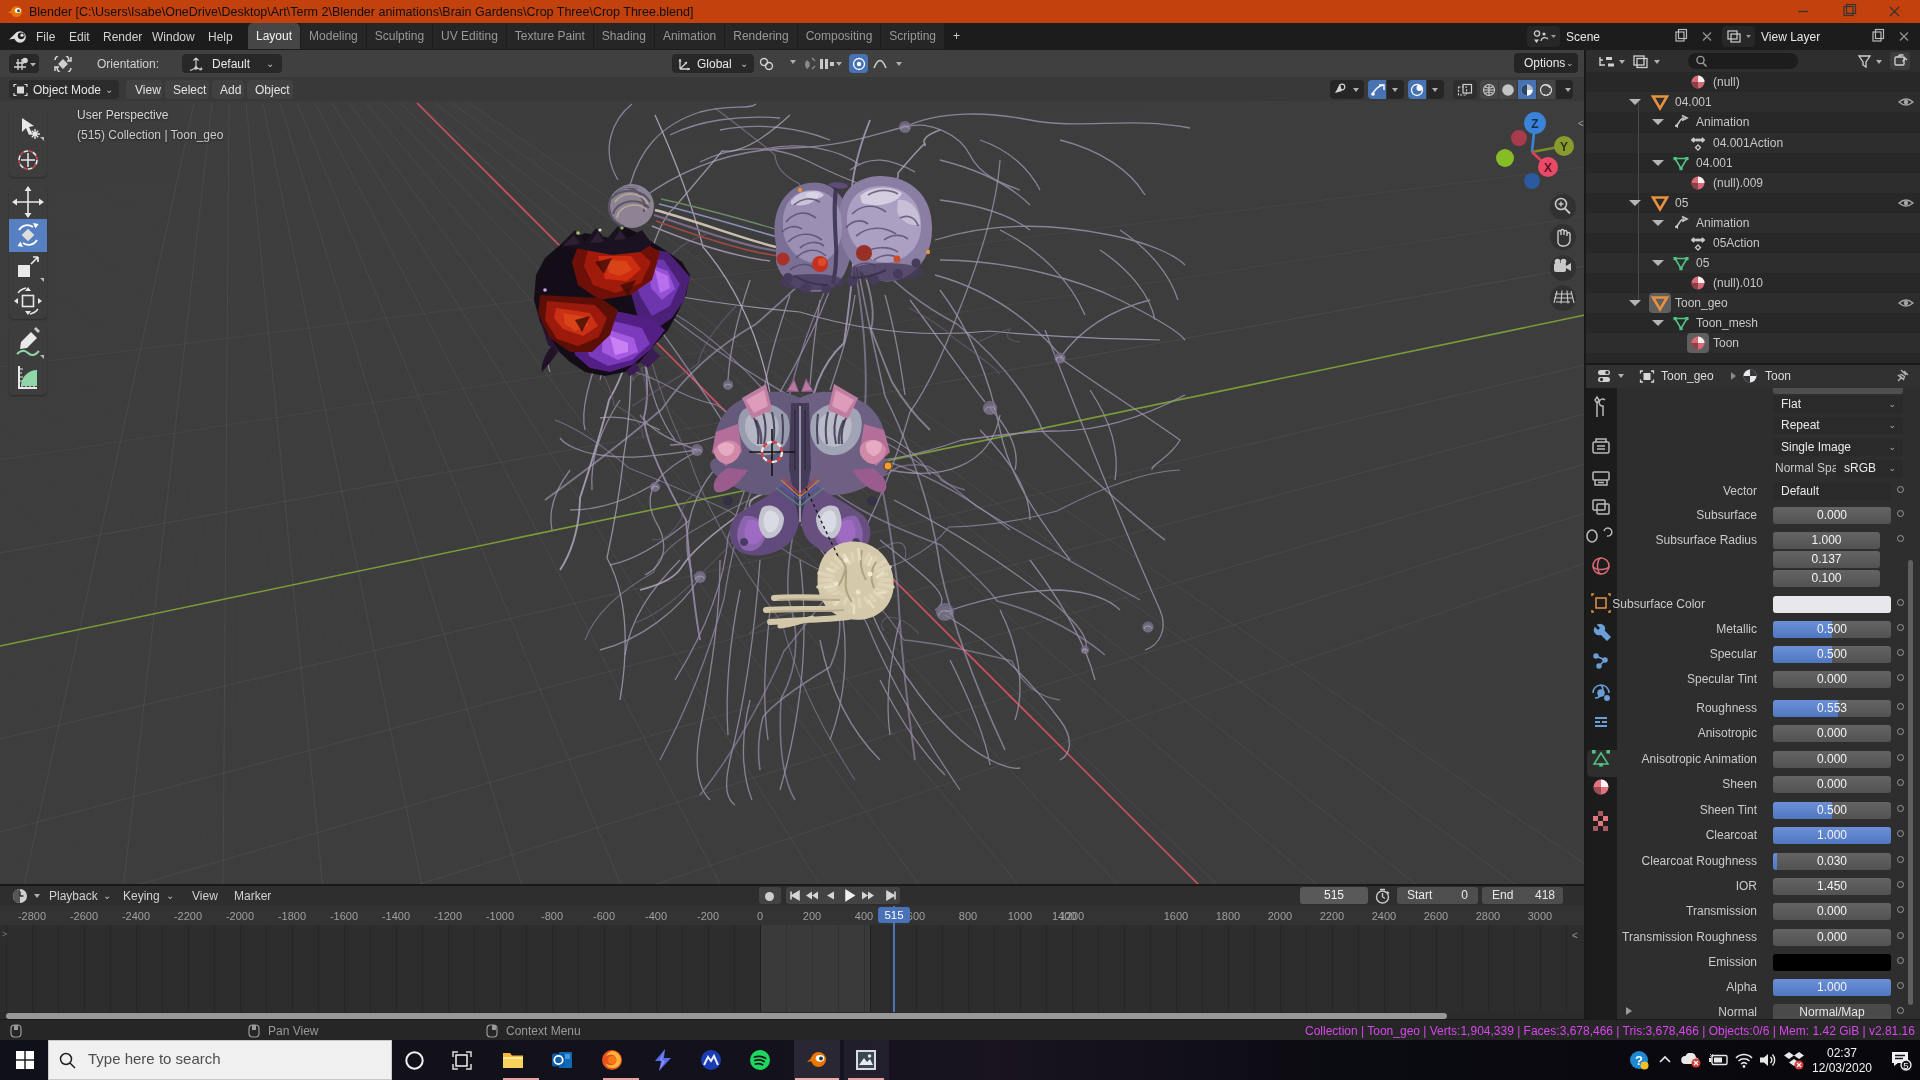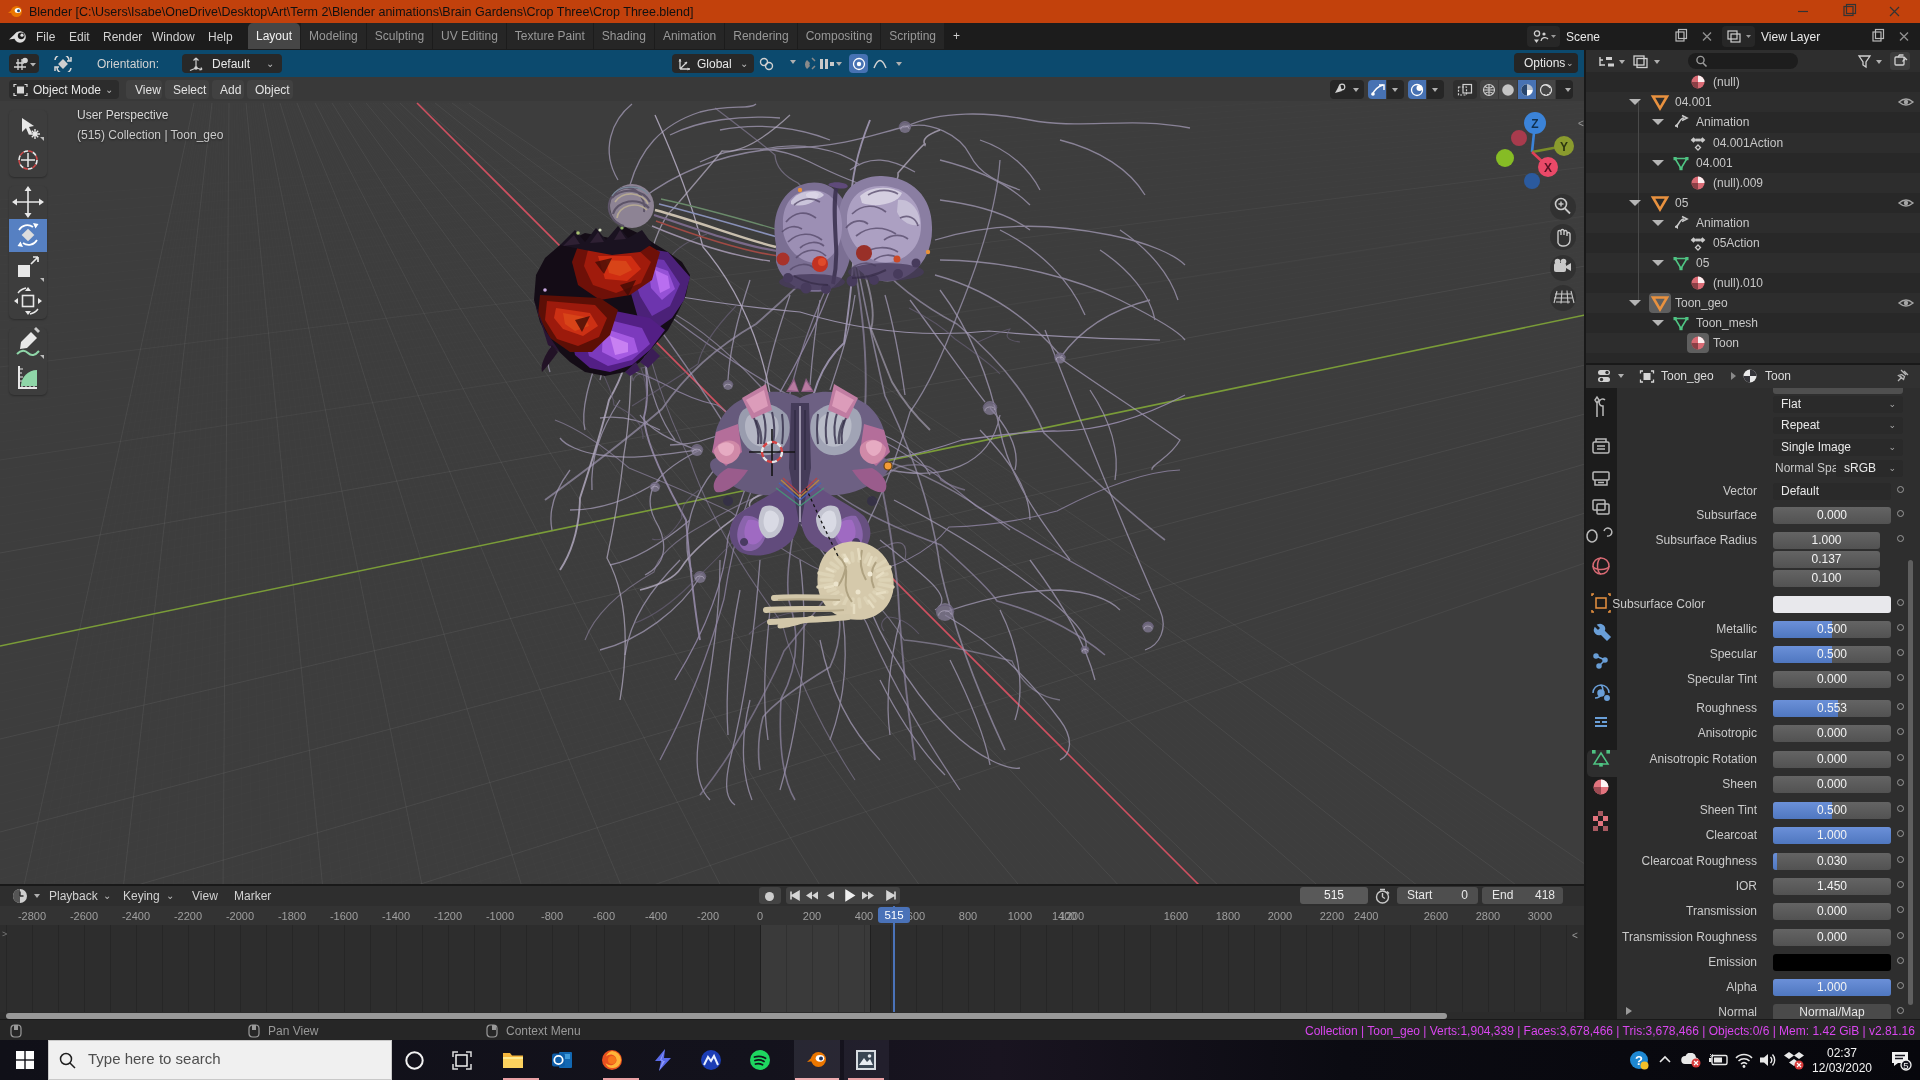--- a/index.html
+++ b/index.html
@@ -71,21 +71,21 @@
     <path d="M20,6 l5,0 -2.5,3 Z" fill="#9a9a9a"></path>
   </svg>
   <div class="tx" style="left:1761px;top:7px;color:#e8e8e8">View Layer</div>
   <svg class="ab" style="left:1869px;top:5px" width="45" height="17" viewBox="0 0 45 17">
     <rect x="4" y="4" width="8" height="9" fill="none" stroke="#b9b9b9" stroke-width="1.2"></rect>
     <rect x="6.5" y="1.5" width="8" height="9" fill="none" stroke="#b9b9b9" stroke-width="1.2"></rect>
     <path d="M31,4.5 l8,8 M39,4.5 l-8,8" stroke="#8f8f8f" stroke-width="1.4"></path>
   </svg>
 </div>
 
-<div class="ab" style="left:0;top:50px;width:1585px;height:27px;background:#0c4a6e">
+<div class="ab" style="left:0;top:50px;width:1585px;height:27px;background:#404040">
   <div class="btn" style="left:9px;top:4px;width:30px;height:19px"></div>
   <svg class="ab" style="left:12px;top:7px" width="26" height="14" viewBox="0 0 26 14">
     <path d="M2,10 l12,0 M4,6 l8,0 M6,2 l0,11 M10,2 l0,11" stroke="#d5d5d5" stroke-width="1.3"></path>
     <circle cx="13" cy="3.5" r="2.8" fill="#d5d5d5"></circle>
     <path d="M18,6 l6,0 -3,3.5 Z" fill="#b5b5b5"></path>
   </svg>
   <svg class="ab" style="left:51px;top:6px" width="24" height="16" viewBox="0 0 24 16">
     <path d="M4,4 a7,6 0 0 1 14,1" fill="none" stroke="#d8d8d8" stroke-width="1.5"></path>
     <path d="M20,12 a7,6 0 0 1 -14,-1" fill="none" stroke="#d8d8d8" stroke-width="1.5"></path>
     <path d="M16,5 l4,0 0,-4" fill="none" stroke="#d8d8d8" stroke-width="1.5"></path>
@@ -955,21 +955,21 @@
     <div class="tx" style="left:834px;top:3px;width:60px;text-align:center;color:#9f9f9f;font-size:11px">400</div>
     <div class="tx" style="left:886px;top:3px;width:60px;text-align:center;color:#9f9f9f;font-size:11px">600</div>
     <div class="tx" style="left:938px;top:3px;width:60px;text-align:center;color:#9f9f9f;font-size:11px">800</div>
     <div class="tx" style="left:990px;top:3px;width:60px;text-align:center;color:#9f9f9f;font-size:11px">1000</div>
     <div class="tx" style="left:1042px;top:3px;width:60px;text-align:center;color:#9f9f9f;font-size:11px">1200</div>
     <div class="tx" style="left:1052px;top:3px;width:60px;color:#9f9f9f;font-size:11px">1400</div>
     <div class="tx" style="left:1146px;top:3px;width:60px;text-align:center;color:#9f9f9f;font-size:11px">1600</div>
     <div class="tx" style="left:1198px;top:3px;width:60px;text-align:center;color:#9f9f9f;font-size:11px">1800</div>
     <div class="tx" style="left:1250px;top:3px;width:60px;text-align:center;color:#9f9f9f;font-size:11px">2000</div>
     <div class="tx" style="left:1302px;top:3px;width:60px;text-align:center;color:#9f9f9f;font-size:11px">2200</div>
-    <div class="tx" style="left:1354px;top:3px;width:60px;text-align:left;color:#9f9f9f;font-size:11px">2400</div>
+    <div class="tx" style="left:1354px;top:3px;width:60px;text-align:center;color:#9f9f9f;font-size:11px">2400</div>
     <div class="tx" style="left:1406px;top:3px;width:60px;text-align:center;color:#9f9f9f;font-size:11px">2600</div>
     <div class="tx" style="left:1458px;top:3px;width:60px;text-align:center;color:#9f9f9f;font-size:11px">2800</div>
     <div class="tx" style="left:1510px;top:3px;width:60px;text-align:center;color:#9f9f9f;font-size:11px">3000</div>
   </div>
 
   <div class="ab" style="left:0;top:40px;width:1585px;height:87px;background:#2d2d2d"></div>
   <div class="ab" style="left:760px;top:40px;width:110px;height:87px;background:#3a3a3a"></div>
   <div class="ab" id="tgrid" style="left:0;top:40px;width:1585px;height:87px">
     <div class="ab" style="left:6px;top:0;width:1px;height:87px;background:rgba(0,0,0,0.14)"></div>
     <div class="ab" style="left:32px;top:0;width:1px;height:87px;background:rgba(0,0,0,0.14)"></div>
@@ -1268,21 +1268,21 @@
 <div class="dec" style="left:1897px;top:649.0px"></div>
 <div class="lb" style="left:1590px;width:167px;top:672.0px">Specular Tint</div>
 <div class="sl" style="left:1773px;top:670.5px;width:118px"><i style="width:0.0%"></i><span>0.000</span></div>
 <div class="dec" style="left:1897px;top:674.0px"></div>
 <div class="lb" style="left:1590px;width:167px;top:701.0px">Roughness</div>
 <div class="sl" style="left:1773px;top:699.5px;width:118px"><i style="width:55.3%"></i><span>0.553</span></div>
 <div class="dec" style="left:1897px;top:703.0px"></div>
 <div class="lb" style="left:1590px;width:167px;top:726.0px">Anisotropic</div>
 <div class="sl" style="left:1773px;top:724.5px;width:118px"><i style="width:0.0%"></i><span>0.000</span></div>
 <div class="dec" style="left:1897px;top:728.0px"></div>
-<div class="lb" style="left:1590px;width:167px;top:752.0px">Anisotropic Rotation</div>
+<div class="lb" style="left:1590px;width:167px;top:752.0px">Anisotropic Animation</div>
 <div class="sl" style="left:1773px;top:750.5px;width:118px"><i style="width:0.0%"></i><span>0.000</span></div>
 <div class="dec" style="left:1897px;top:754.0px"></div>
 <div class="lb" style="left:1590px;width:167px;top:777.0px">Sheen</div>
 <div class="sl" style="left:1773px;top:775.5px;width:118px"><i style="width:0.0%"></i><span>0.000</span></div>
 <div class="dec" style="left:1897px;top:779.0px"></div>
 <div class="lb" style="left:1590px;width:167px;top:803.0px">Sheen Tint</div>
 <div class="sl" style="left:1773px;top:801.5px;width:118px"><i style="width:50.0%"></i><span>0.500</span></div>
 <div class="dec" style="left:1897px;top:805.0px"></div>
 <div class="lb" style="left:1590px;width:167px;top:828.0px">Clearcoat</div>
 <div class="sl" style="left:1773px;top:826.5px;width:118px"><i style="width:100.0%"></i><span>1.000</span></div>

